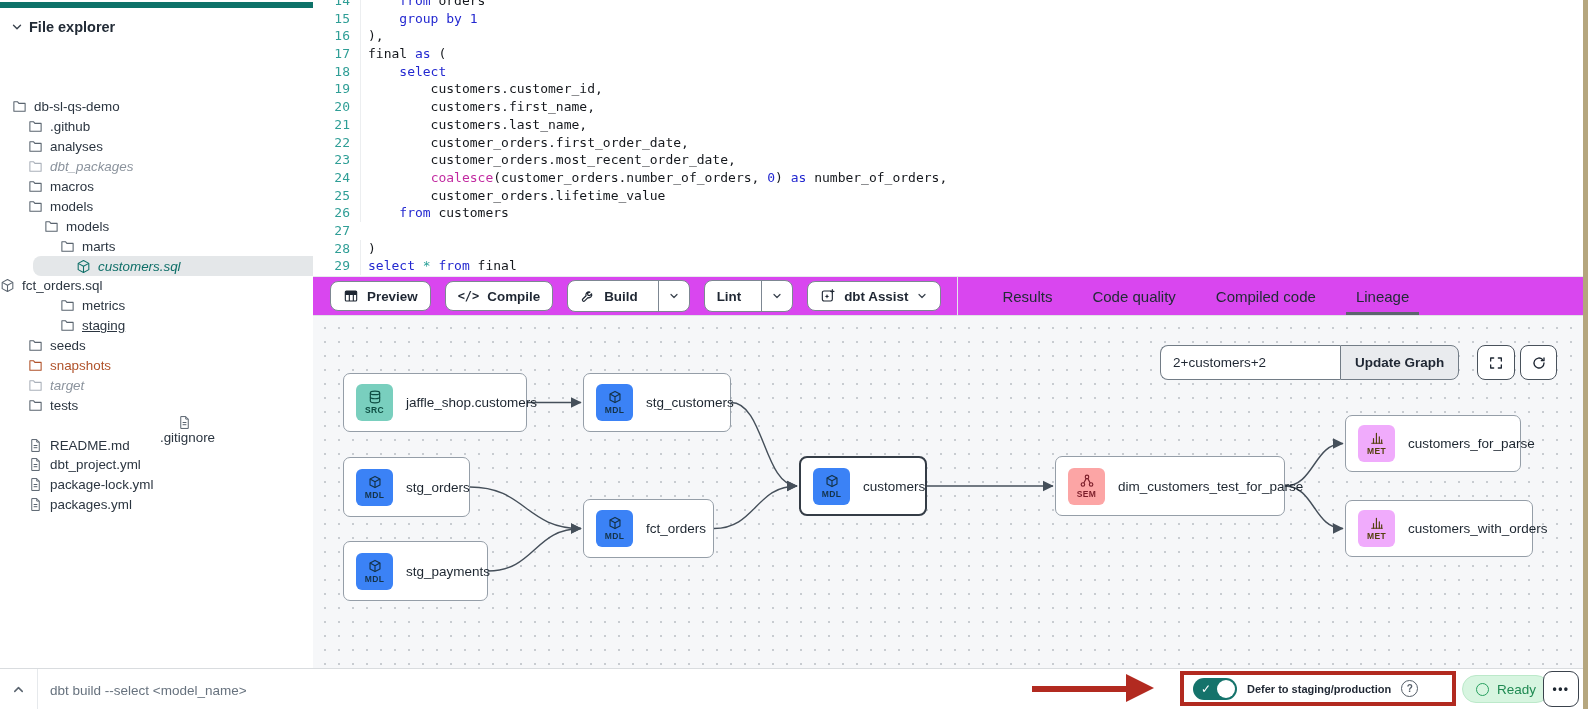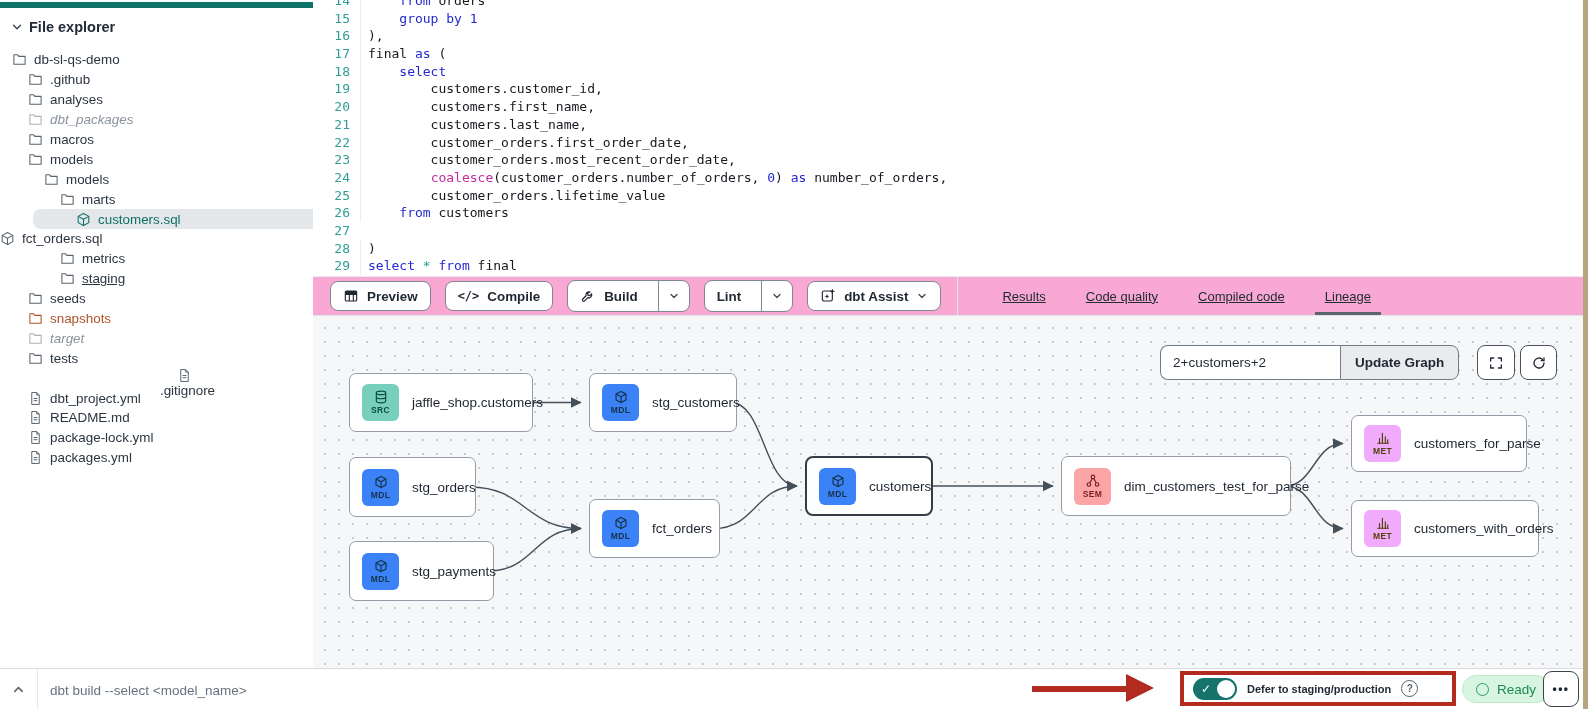--- a/index.html
+++ b/index.html
@@ -20,64 +20,64 @@
   .tree-row{display:flex;align-items:center;height:19.9px;font-size:13.4px;cursor:pointer;}
   .tree-icon{width:15px;height:15px;margin-right:7px;color:#5a646f;display:inline-flex;flex:none;}
   .tree-icon svg{width:100%;height:100%;}
   .tree-label{white-space:nowrap;}
   .tree-row.muted{color:#8b939d;}
   .tree-row.muted .tree-label{font-style:italic;}
   .tree-row.muted .tree-icon{color:#aab1ba;}
   .tree-row.modified{color:#b0522a;}
   .tree-row.modified .tree-icon{color:#b0522a;}
   .tree-badge{margin-left:auto;margin-right:13px;font-weight:bold;font-size:12px;}
-  .tree-row.selected{background:#e4e7e9;border-radius:8px;color:#0e6f68;}
+  .tree-row.selected{background:#e4e7e9;border-radius:8px;color:#0e6f68;font-style:italic;}
   .tree-row.selected .tree-icon{color:#0e6f68;}
 
   
   .editor{position:absolute;left:313px;top:0;width:1270px;height:276px;background:#fff;overflow:hidden;}
   .code-lines{position:absolute;left:0;top:-8px;right:0;}
   .code-line{display:flex;height:17.7px;line-height:17.7px;
              font-family:"DejaVu Sans Mono",monospace;font-size:13px;white-space:pre;}
   .gutter{width:37px;flex:none;text-align:right;color:#2f9e96;padding-right:10px;}
   .code-text{border-left:1px solid #eceef0;padding-left:7px;color:#15181d;}
   .tok-kw{color:#2328d0;}
   .tok-fn{color:#c22ba1;}
   .tok-num{color:#2328d0;}
   .tok-op{color:#2aa198;}
 
   
-  .toolbar{position:absolute;left:313px;top:276px;width:1270px;height:40px;background:#f9a8d4;
+  .toolbar{position:absolute;left:313px;top:276px;width:1270px;height:40px;background:#d946ef;
            border-top:1px solid #e8eaed;border-bottom:1px solid #dfe2e6;box-sizing:border-box;
            display:flex;align-items:center;}
   .tb-btn{display:inline-flex;align-items:center;height:30px;border:1px solid #7d8792;border-radius:8px;
           background:#fff;font-size:13.4px;font-weight:600;color:#1f2733;cursor:pointer;
           padding:0 12px;margin-left:14px;gap:8px;}
   .tb-btn:first-child{margin-left:17px;}
   .tb-split{padding:0;overflow:hidden;}
   .tb-split .tb-main{display:inline-flex;align-items:center;gap:8px;padding:0 12px;height:100%;}
   .tb-split .tb-caret{display:inline-flex;align-items:center;justify-content:center;width:30px;height:100%;
           border-left:1px solid #7d8792;cursor:pointer;}
   .tb-icon{width:16px;height:16px;display:inline-flex;color:#1f2733;}
   .tb-icon svg{width:100%;height:100%;}
   .code-glyph{font-family:"DejaVu Sans Mono",monospace;font-weight:bold;font-size:12px;}
   .caret-icon{width:12px;height:12px;display:inline-flex;color:#39424d;}
   .tb-divider{width:1px;height:40px;background:#e3e6e9;margin-left:16px;flex:none;}
   .tabs{display:flex;align-items:stretch;height:100%;margin-left:42px;gap:36px;}
-  .tab{display:flex;align-items:center;font-size:13px;color:#222b36;cursor:pointer;position:relative;
-       padding:0 2px;text-decoration:underline;}
+  .tab{display:flex;align-items:center;font-size:15px;color:#222b36;cursor:pointer;position:relative;
+       padding:0 2px;}
   .tab.active::after{content:"";position:absolute;left:-8px;right:-8px;bottom:0;height:3px;background:#5d646e;}
 
   
   .lineage{position:absolute;left:313px;top:316px;width:1270px;height:352px;background:#f6f7f9;
            background-image:radial-gradient(#c8ccd1 1.05px,transparent 1.05px);
            background-size:14px 14px;background-position:5px 5px;overflow:hidden;}
   #edges{position:absolute;left:0;top:0;}
   .node{position:absolute;background:#fff;border:1px solid #959ea8;border-radius:7px;box-sizing:border-box;
-        display:flex;align-items:center;gap:13px;padding:0 12px;cursor:pointer;margin-left:6px;}
+        display:flex;align-items:center;gap:13px;padding:0 12px;cursor:pointer;}
   .node.selected{border:2px solid #343c46;border-radius:8px;}
   .node-label{font-size:13.5px;color:#1d2630;white-space:nowrap;}
   .badge{width:37px;height:37px;border-radius:6px;flex:none;display:flex;flex-direction:column;
          align-items:center;justify-content:center;gap:1px;}
   .badge svg{width:14px;height:14px;}
   .badge-label{font-size:8.5px;font-weight:bold;letter-spacing:0.3px;}
   .badge-source{background:#79cfbe;color:#0c4c41;}
   .badge-model{background:#3b82f6;color:#14334a;}
   .badge-semantic{background:#fca5a5;color:#7c1f2b;}
   .badge-metric{background:#f0abfc;color:#54400e;}
@@ -138,21 +138,21 @@
     </span>
     <span class="sidebar-title">File explorer</span>
     <span class="sidebar-search">
       <svg viewBox="0 0 24 24" fill="none" stroke="currentColor" stroke-width="1.9" stroke-linecap="round">
           <circle cx="10.5" cy="10.5" r="6"></circle>
           <path d="M15.2 15.2L20 20"></path>
         </svg>
     </span>
   </div>
   <div class="file-tree" id="file-tree">
-      <div class="tree-row" style="padding-left: 12px;">
+      <div class="tree-row" style="padding-left: 12px; margin-top: 47px;">
         <span class="tree-icon">
           <svg viewBox="0 0 24 24" fill="none" stroke="currentColor" stroke-width="1.7" stroke-linejoin="round">
             <path d="M3 19.5V4.5h6l2 2.5h10v12.5z"></path>
           </svg>
         </span>
         <span class="tree-label">db-sl-qs-demo</span>
       </div>
       <div class="tree-row" style="padding-left: 28px;">
         <span class="tree-icon">
           <svg viewBox="0 0 24 24" fill="none" stroke="currentColor" stroke-width="1.7" stroke-linejoin="round">
@@ -285,30 +285,30 @@
         </span>
         <span class="tree-label">.gitignore</span>
       </div>
       <div class="tree-row" style="padding-left: 28px;">
         <span class="tree-icon">
           <svg viewBox="0 0 24 24" fill="none" stroke="currentColor" stroke-width="1.6" stroke-linejoin="round">
             <path d="M6 2.5h8l4 4v15H6z"></path>
             <path d="M14 2.5v4h4M9 12h6M9 15.5h6"></path>
           </svg>
         </span>
-        <span class="tree-label">dbt_project.yml</span>
+        <span class="tree-label">README.md</span>
       </div>
       <div class="tree-row" style="padding-left: 28px;">
         <span class="tree-icon">
           <svg viewBox="0 0 24 24" fill="none" stroke="currentColor" stroke-width="1.6" stroke-linejoin="round">
             <path d="M6 2.5h8l4 4v15H6z"></path>
             <path d="M14 2.5v4h4M9 12h6M9 15.5h6"></path>
           </svg>
         </span>
-        <span class="tree-label">README.md</span>
+        <span class="tree-label">dbt_project.yml</span>
       </div>
       <div class="tree-row" style="padding-left: 28px;">
         <span class="tree-icon">
           <svg viewBox="0 0 24 24" fill="none" stroke="currentColor" stroke-width="1.6" stroke-linejoin="round">
             <path d="M6 2.5h8l4 4v15H6z"></path>
             <path d="M14 2.5v4h4M9 12h6M9 15.5h6"></path>
           </svg>
         </span>
         <span class="tree-label">package-lock.yml</span>
       </div>

